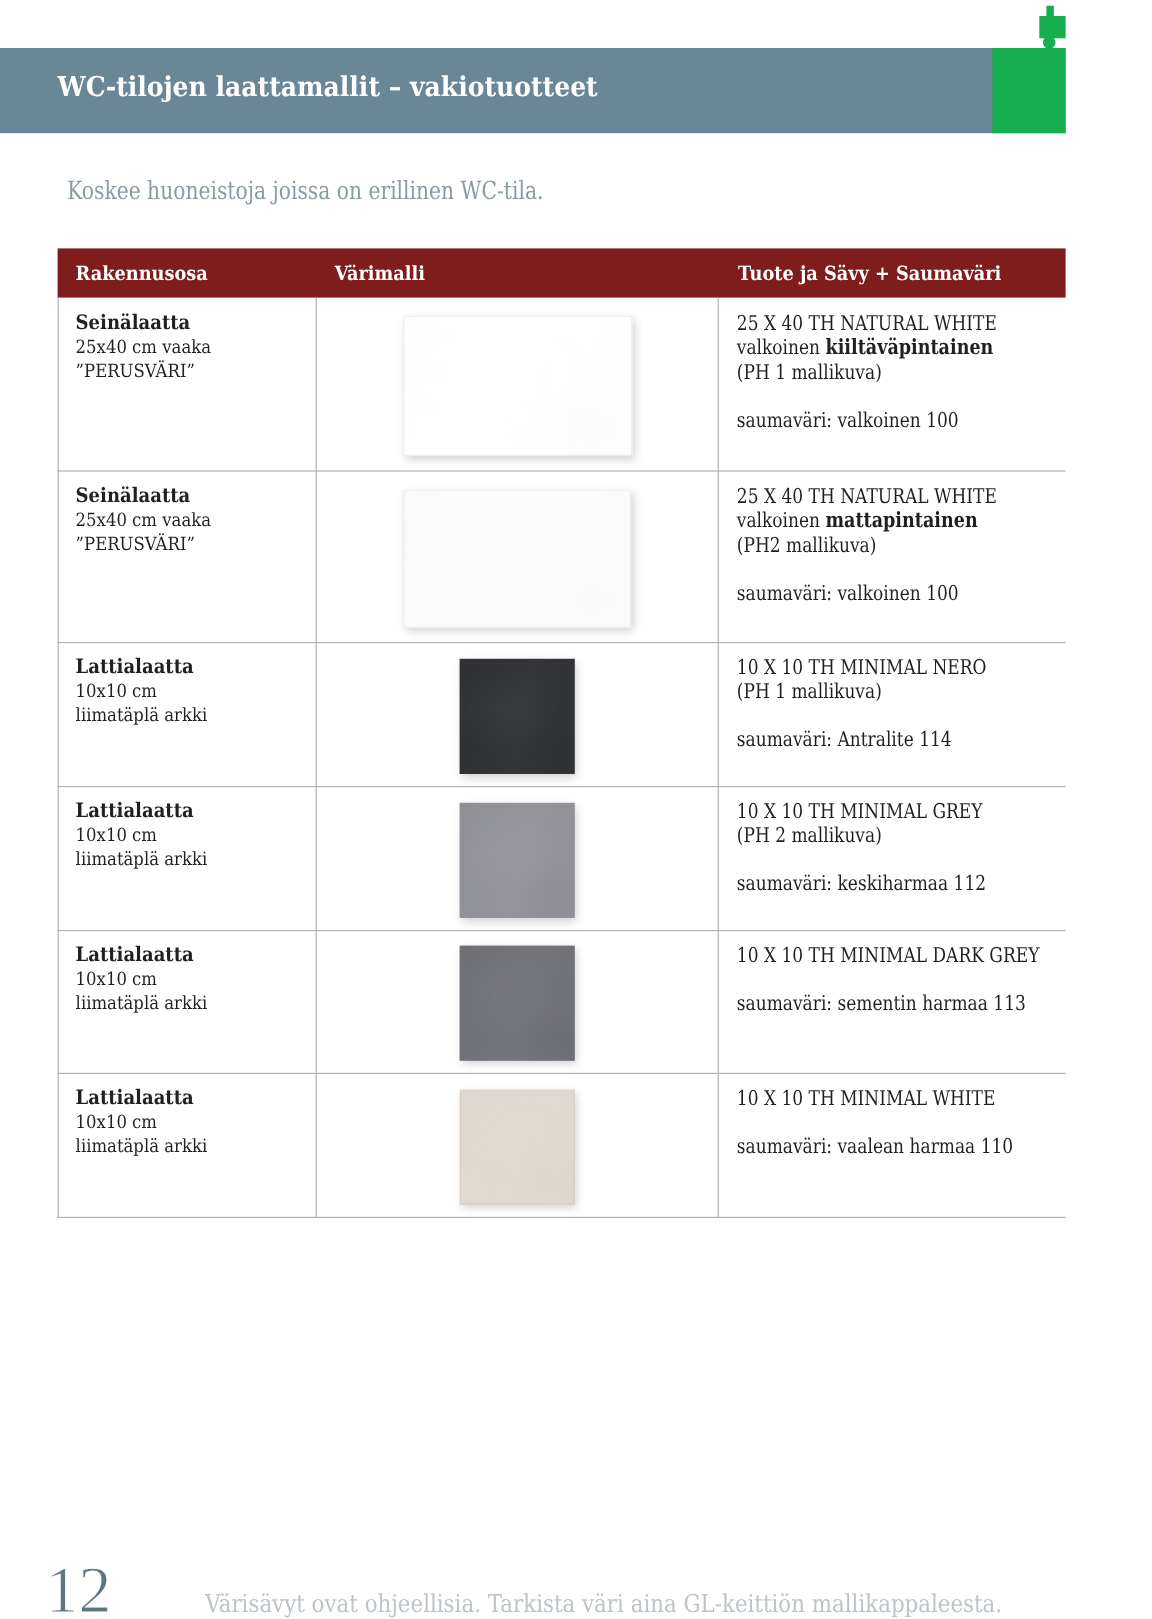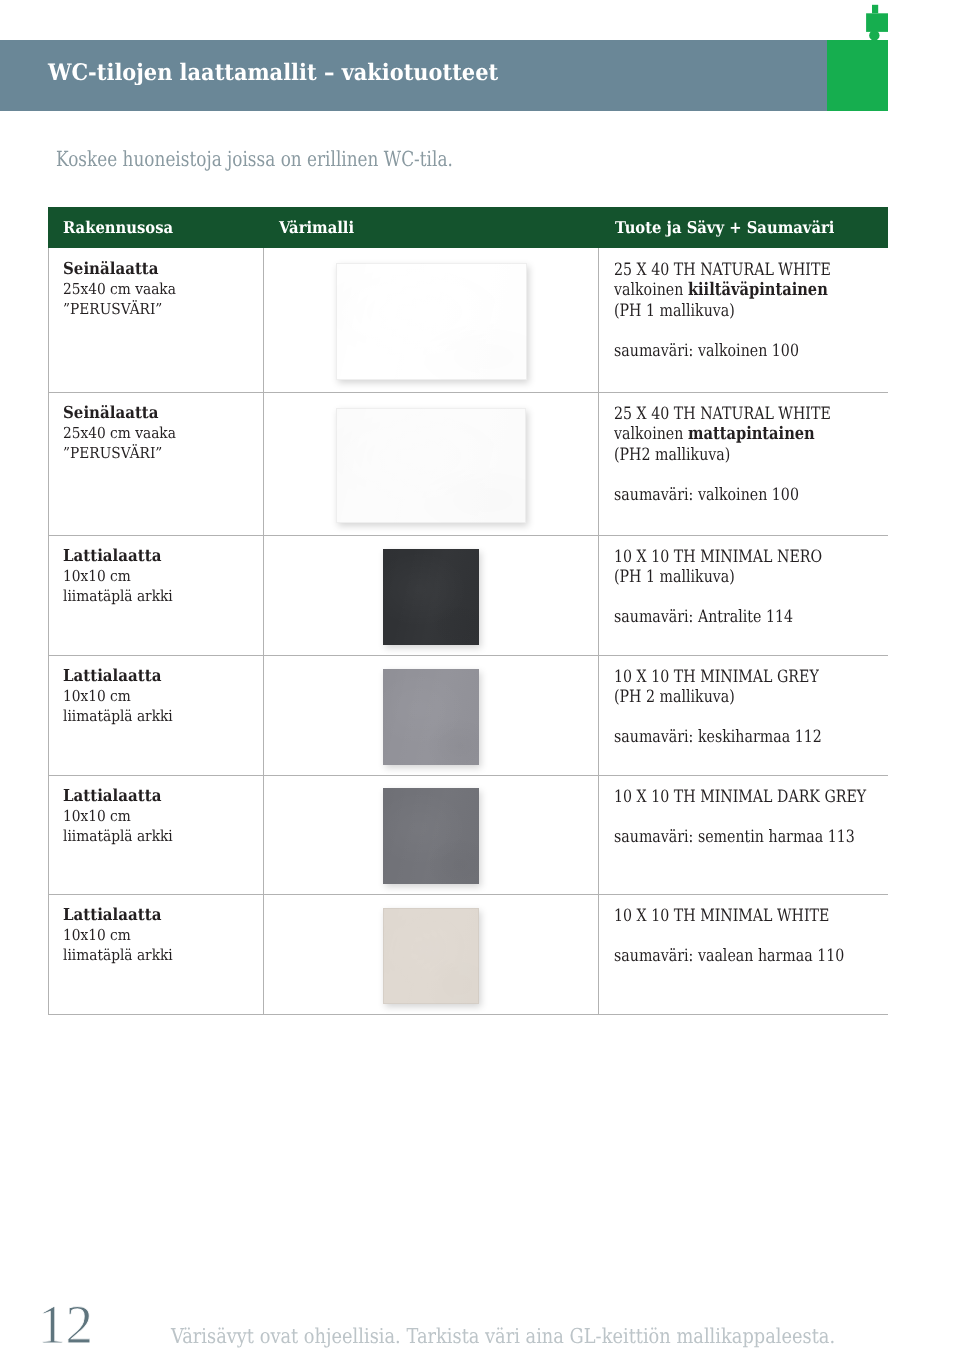--- a/index.html
+++ b/index.html
@@ -19,21 +19,21 @@
                 font-size:29.5px;line-height:29.5px;white-space:nowrap;
                 transform-origin:left top;}
   .logo-l1{top:10px;transform:scaleX(0.805);}
   .logo-l2{top:33.3px;transform:scaleX(0.805);}
 
   
   .subtitle{position:absolute;left:56px;top:148.8px;font-size:20.8px;line-height:21px;
             color:#8a9aa1;white-space:nowrap;transform:scaleX(0.812);transform-origin:left top;}
 
   
-  .tblhdr{position:absolute;left:48px;top:207px;width:910px;height:41px;background:#14532d;}
+  .tblhdr{position:absolute;left:48px;top:207px;width:910px;height:41px;background:#7f1d1d;}
   .tblhdr span{position:absolute;top:13.2px;color:#ffffff;font-weight:bold;font-size:16.3px;
                line-height:16.5px;white-space:nowrap;transform:scaleX(0.907);transform-origin:left top;}
   .vline{position:absolute;width:1px;background:#b2b2b2;}
   .hline{position:absolute;height:1px;background:#b2b2b2;}
   .cell-part{position:absolute;font-size:15.2px;color:#231f20;line-height:19.9px;white-space:nowrap;
              transform:scaleX(0.905);transform-origin:left top;}
   .cell-part b{font-weight:bold;font-size:16.6px;}
   .cell-prod{position:absolute;font-size:17px;color:#231f20;line-height:20.4px;white-space:nowrap;
              transform:scaleX(0.835);transform-origin:left top;}
   .cell-prod .grout{margin-top:19.4px;}

